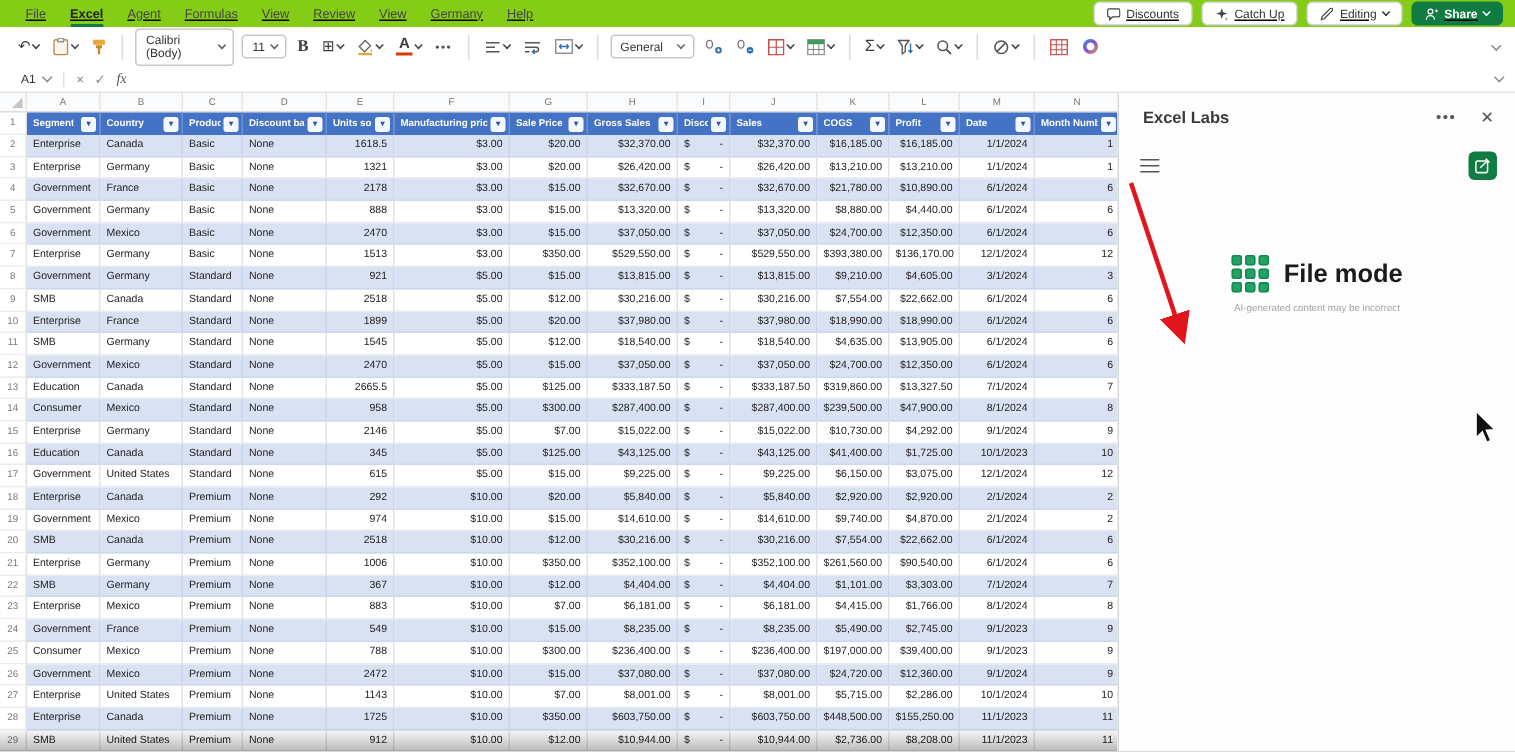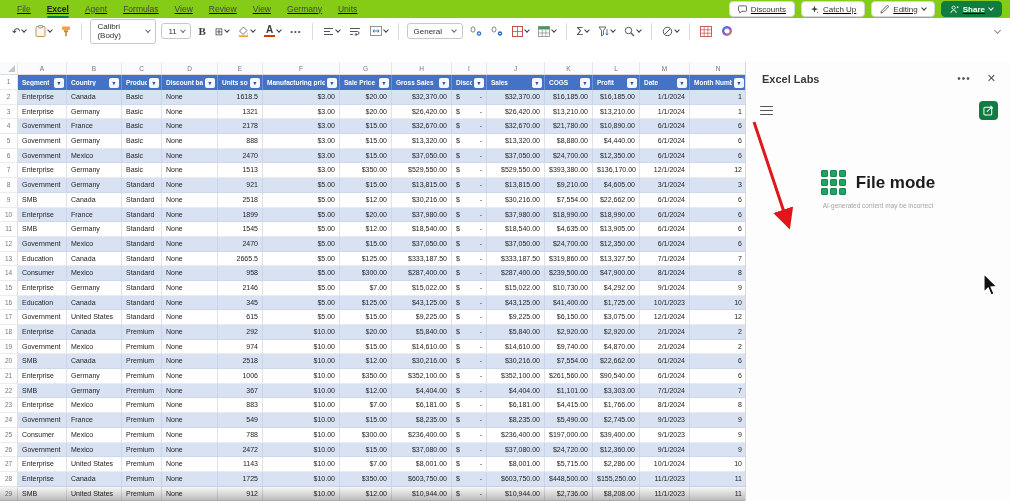--- a/index.html
+++ b/index.html
@@ -114,21 +114,21 @@
   <div class="menubar">
     <div class="menu-tabs">
         <span class="menu-tab">File</span>
         <span class="menu-tab active">Excel</span>
         <span class="menu-tab">Agent</span>
         <span class="menu-tab">Formulas</span>
         <span class="menu-tab">View</span>
         <span class="menu-tab">Review</span>
         <span class="menu-tab">View</span>
         <span class="menu-tab">Germany</span>
-        <span class="menu-tab">Units</span>
+        <span class="menu-tab">Help</span>
       </div>
     <div class="menu-right">
       <div class="pillbtn">
         <span>
           <svg width="9" height="9" viewBox="0 0 10 10">
               <path d="M1.5 1h7a1 1 0 0 1 1 1v4a1 1 0 0 1-1 1H4L2 9V7h-.5a1 1 0 0 1-1-1V2a1 1 0 0 1 1-1z" fill="none" stroke="#444" stroke-width="0.9"></path>
             </svg>
         </span>
         <span>Discounts</span>
       </div>
@@ -301,20 +301,33 @@
             </linearGradient>
           </defs>
           <path d="M6 1 a5 5 0 1 1 -0.01 0 Z M6 3.4 a2.6 2.6 0 1 0 0.01 0 Z" fill="url(#cg)" fill-rule="evenodd"></path>
         </svg>
     </span>
     <span class="ribbon-end">
         <span class="chv"></span>
       </span>
   </div>
 
+  <div class="fbar">
+    <span class="namebox">
+        <span>A1</span>
+        <span class="chv"></span>
+      </span>
+    <span class="fbtns">
+      <span>×</span>
+      <span>✓</span>
+      <span class="fx">fx</span>
+    </span>
+    <span class="finput"></span>
+    <span class="chv"></span>
+  </div>
 
   <div class="main">
     <div class="gridwrap" id="grid">
         <div class="lrow">
           <div class="lcell corner" style="width: 18px;"></div>
           <div class="lcell" style="width: 49px;">A</div>
           <div class="lcell" style="width: 55px;">B</div>
           <div class="lcell" style="width: 40px;">C</div>
           <div class="lcell" style="width: 56px;">D</div>
           <div class="lcell" style="width: 45px;">E</div>

